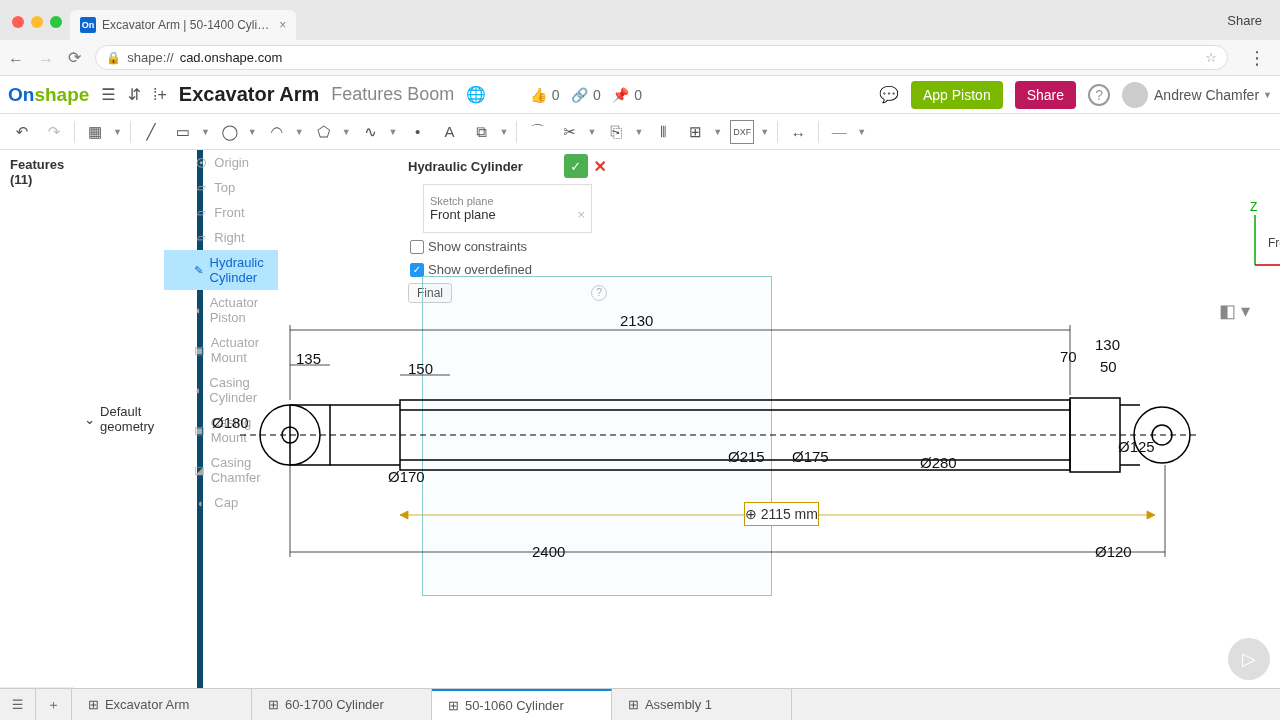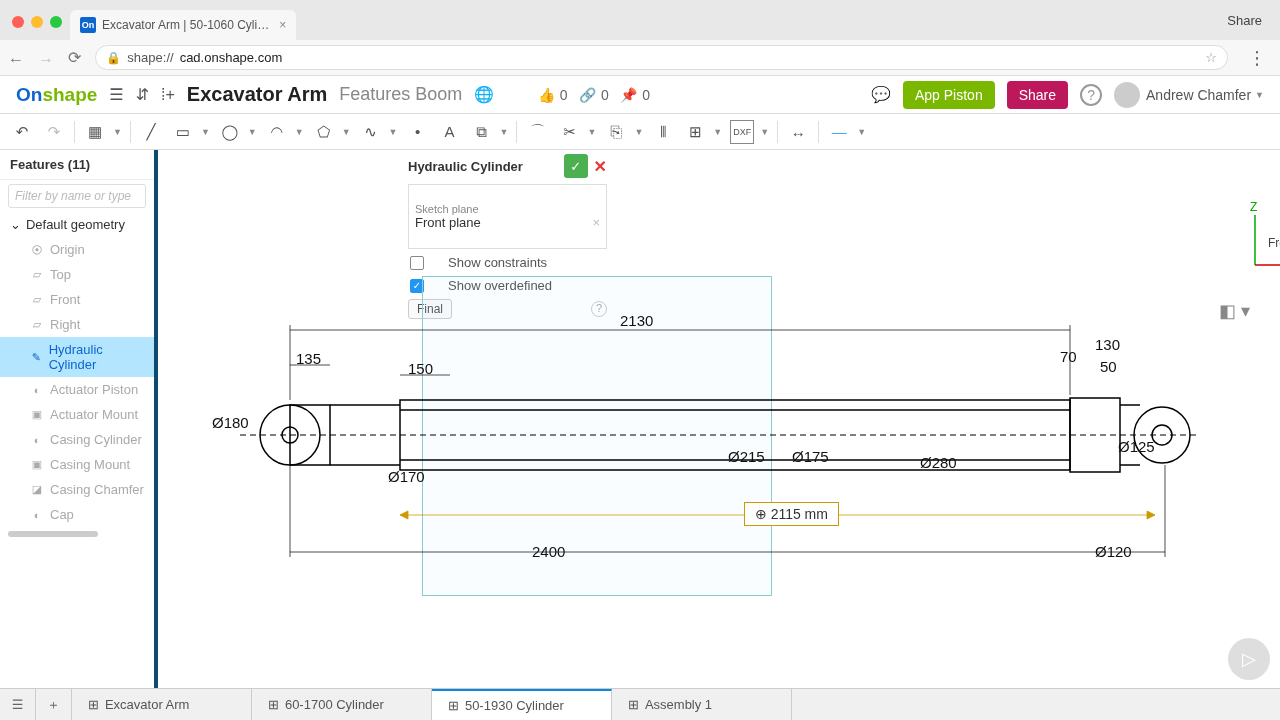--- a/index.html
+++ b/index.html
@@ -17,21 +17,21 @@
 
 .addr-bar { height:36px; background:#f7f7f7; border-bottom:1px solid #ddd; display:flex; align-items:center; padding:0 8px; gap:14px; }
 .addr-bar .nav-ico { color:#777; font-size:16px; }
 .url-box { flex:1; display:flex; align-items:center; gap:6px; border:1px solid #ddd; border-radius:16px; padding:4px 10px; background:#fff; font-size:13px; color:#555; }
 .lock{color:#0a8f0a;font-size:12px}
 .url-host{color:#222}
 .star{color:#999}
 .menu-dots{color:#555;font-size:18px;padding:0 6px}
 
 
-.app-hdr { height:38px; background:#fff; border-bottom:1px solid #ddd; display:flex; align-items:center; padding:0 16px; gap:12px; }
+.app-hdr { height:38px; background:#fff; border-bottom:1px solid #ddd; display:flex; align-items:center; padding:0 8px; gap:12px; }
 .logo { font-weight:bold; font-size:19px; color:#0d66d0; }
 .logo .o2{color:#7ab800}
 .hdr-ico{color:#555;font-size:16px}
 .doc-name{font-size:20px;font-weight:600;color:#222}
 .sec-name{font-size:18px;color:#888}
 .stat{display:flex;align-items:center;gap:4px;color:#666;font-size:14px}
 .hdr-spacer{flex:1}
 .btn{padding:6px 12px;border-radius:4px;font-size:14px;color:#fff;border:none;cursor:pointer}
 .btn-as{background:#7ab800}.btn-sh{background:#be185d}
 .help-ico{width:22px;height:22px;border:2px solid #999;border-radius:50%;color:#999;display:flex;align-items:center;justify-content:center;font-size:14px}
@@ -39,39 +39,39 @@
 .avatar{width:26px;height:26px;background:#ccc;border-radius:50%}
 
 
 .toolbar{height:36px;background:#fff;border-bottom:1px solid #ddd;display:flex;align-items:center;padding:0 10px;gap:8px}
 .tb-ico{width:24px;height:24px;display:flex;align-items:center;justify-content:center;color:#555;font-size:15px}
 .tb-sep{width:1px;height:22px;background:#ddd}
 .dd{font-size:9px;color:#888;margin-left:-2px}
 
 
 .main{position:absolute;top:150px;bottom:32px;left:0;right:0;display:flex}
-.sidebar{width:158px;border-right:4px solid #0c4a6e;display:flex;flex-direction:column;font-size:13px}
+.sidebar{width:203px;border-right:6px solid #0c4a6e;display:flex;font-size:13px}
 .sb-hdr{padding:7px 10px;font-weight:600;border-bottom:1px solid #eee;color:#333}
 .sb-filter{margin:4px 8px;padding:4px 6px;border:1px solid #ddd;border-radius:3px;color:#bbb;font-style:italic;font-size:12px}
 .sb-section{padding:5px 10px;color:#333;display:flex;align-items:center;gap:5px}
 .sb-item{padding:5px 10px 5px 30px;color:#aaa;display:flex;align-items:center;gap:6px}
 .sb-item.sel{background:#b3e5ff;color:#0d66d0}
 .sb-ico{width:14px;display:inline-block;text-align:center;font-size:11px}
 .sb-scroll{height:6px;background:#ccc;margin:4px 8px;border-radius:3px;width:90px}
 
 
 .sk-panel{position:absolute;left:200px;top:0;width:215px;font-size:13px}
 .sk-hdr{display:flex;align-items:center;padding:4px 8px;gap:6px}
 .sk-title{flex:1;font-weight:600;color:#333}
 .sk-ok{width:24px;height:24px;background:#4caf50;color:#fff;display:flex;align-items:center;justify-content:center;border-radius:3px}
 .sk-cancel{color:#e53935;font-size:16px;font-weight:bold}
-.sk-field{border:1px solid #ddd;margin:2px 8px;padding:18px 6px}
+.sk-field{border:1px solid #ddd;margin:2px 23px;padding:10px 6px}
 .sk-label{font-size:11px;color:#888}
 .sk-val{font-size:13px;color:#333;display:flex;justify-content:space-between}
-.sk-chk{display:flex;align-items:center;gap:24px;padding:4px 10px;color:#555}
+.sk-chk{display:flex;align-items:center;gap:4px;padding:4px 10px;color:#555}
 .chkbox{width:14px;height:14px;border:1px solid #888;border-radius:2px;display:inline-flex;align-items:center;justify-content:center;font-size:10px}
 .chkbox.on{background:#2196f3;border-color:#2196f3;color:#fff}
 .final-btn{display:inline-block;margin:2px 8px;padding:2px 8px;border:1px solid #ccc;border-radius:3px;font-size:12px;color:#555;background:#fafafa}
 .help-q{float:right;margin:4px 8px;color:#aaa;width:16px;height:16px;border:1px solid #ccc;border-radius:50%;text-align:center;font-size:11px}
 
 
 .canvas{position:absolute;left:200px;right:0;top:0;bottom:0;overflow:hidden}
 .axes{position:absolute;right:30px;top:50px;font-size:12px;color:#444}
 .axes .z{position:absolute;left:0;top:0;color:#0a0}
 .axes .front{position:absolute;left:18px;top:36px}
@@ -83,34 +83,34 @@
 
 
 .btm{position:absolute;bottom:0;left:0;right:0;height:32px;background:#f0f0f0;border-top:1px solid #ccc;display:flex;align-items:stretch;font-size:13px}
 .btm-ico{width:36px;display:flex;align-items:center;justify-content:center;color:#666;border-right:1px solid #ccc}
 .btm-tab{padding:0 16px;display:flex;align-items:center;gap:6px;border-right:1px solid #ccc;color:#555;min-width:180px}
 .btm-tab.act{background:#fff;border-top:2px solid #0d88e0}
 .play-btn{position:absolute;right:10px;bottom:40px;width:42px;height:42px;border-radius:50%;background:rgba(200,200,200,0.6);display:flex;align-items:center;justify-content:center;color:#fff;font-size:18px}
 
 
 .dim{font-family:Arial;font-size:15px;fill:#111}
-.dim-active{position:absolute;border:1px solid #c90;background:#fff;padding:3px 10px;font-size:14px;color:#333}
+.dim-active{position:absolute;border:1px solid #c90;background:#fff;padding:3px 0;font-size:14px;color:#333}
 </style>
 </head>
 <body>
 
 <div class="chrome-top">
   <div class="traffic">
     <span class="tc-r"></span>
     <span class="tc-y"></span>
     <span class="tc-g"></span>
   </div>
   <div class="tab">
     <span class="tab-ico">On</span>
-    <span>Excavator Arm | 50-1060 Cyli…</span>
+    <span>Excavator Arm | 50-1400 Cyli…</span>
     <span class="tab-close">×</span>
   </div>
   <span class="chrome-user">Share</span>
 </div>
 
 <div class="addr-bar">
   <span class="nav-ico">←</span>
   <span class="nav-ico" style="opacity:.4">→</span>
   <span class="nav-ico">⟳</span>
   <div class="url-box">
@@ -183,21 +183,20 @@
   <span class="tb-sep"></span>
   <span class="tb-ico">↔</span>
   <span class="tb-sep"></span>
   <span class="tb-ico" style="color:#4af">—</span>
     <span class="dd">▼</span>
 </div>
 
 <div class="main">
   <div class="sidebar">
     <div class="sb-hdr">Features (11)</div>
-    <div class="sb-filter">Filter by name or type</div>
     <div class="sb-section">
         <span>⌄</span>
         <span>Default geometry</span>
       </div>
     <div id="feat-list">
         <div class="sb-item">
           <span class="sb-ico">⦿</span>
           <span>Origin</span>
         </div>
         <div class="sb-item">
@@ -350,21 +349,21 @@
       <div class="btm-tab">
         <span>⊞</span>
         <span>Excavator Arm</span>
       </div>
       <div class="btm-tab">
         <span>⊞</span>
         <span>60-1700 Cylinder</span>
       </div>
       <div class="btm-tab act">
         <span>⊞</span>
-        <span>50-1930 Cylinder</span>
+        <span>50-1060 Cylinder</span>
       </div>
       <div class="btm-tab">
         <span>⊞</span>
         <span>Assembly 1</span>
       </div>
     </div>
 </div>
 
 <div class="play-btn">▷</div>
 

